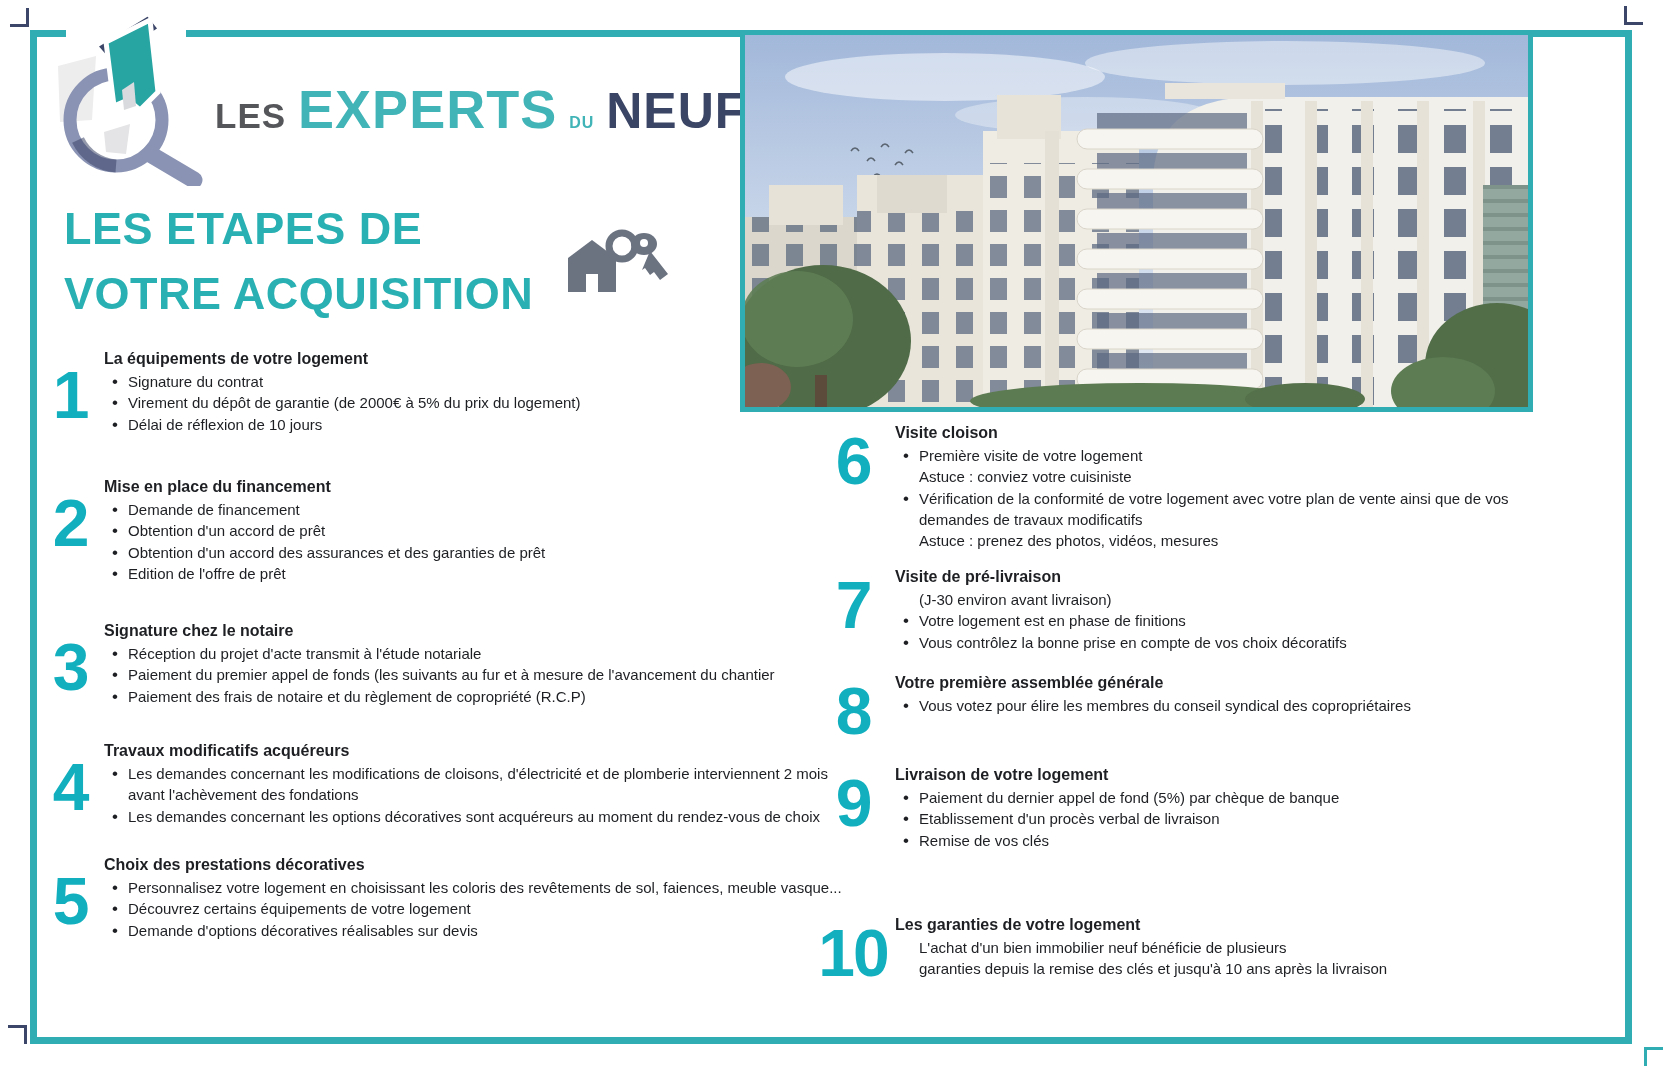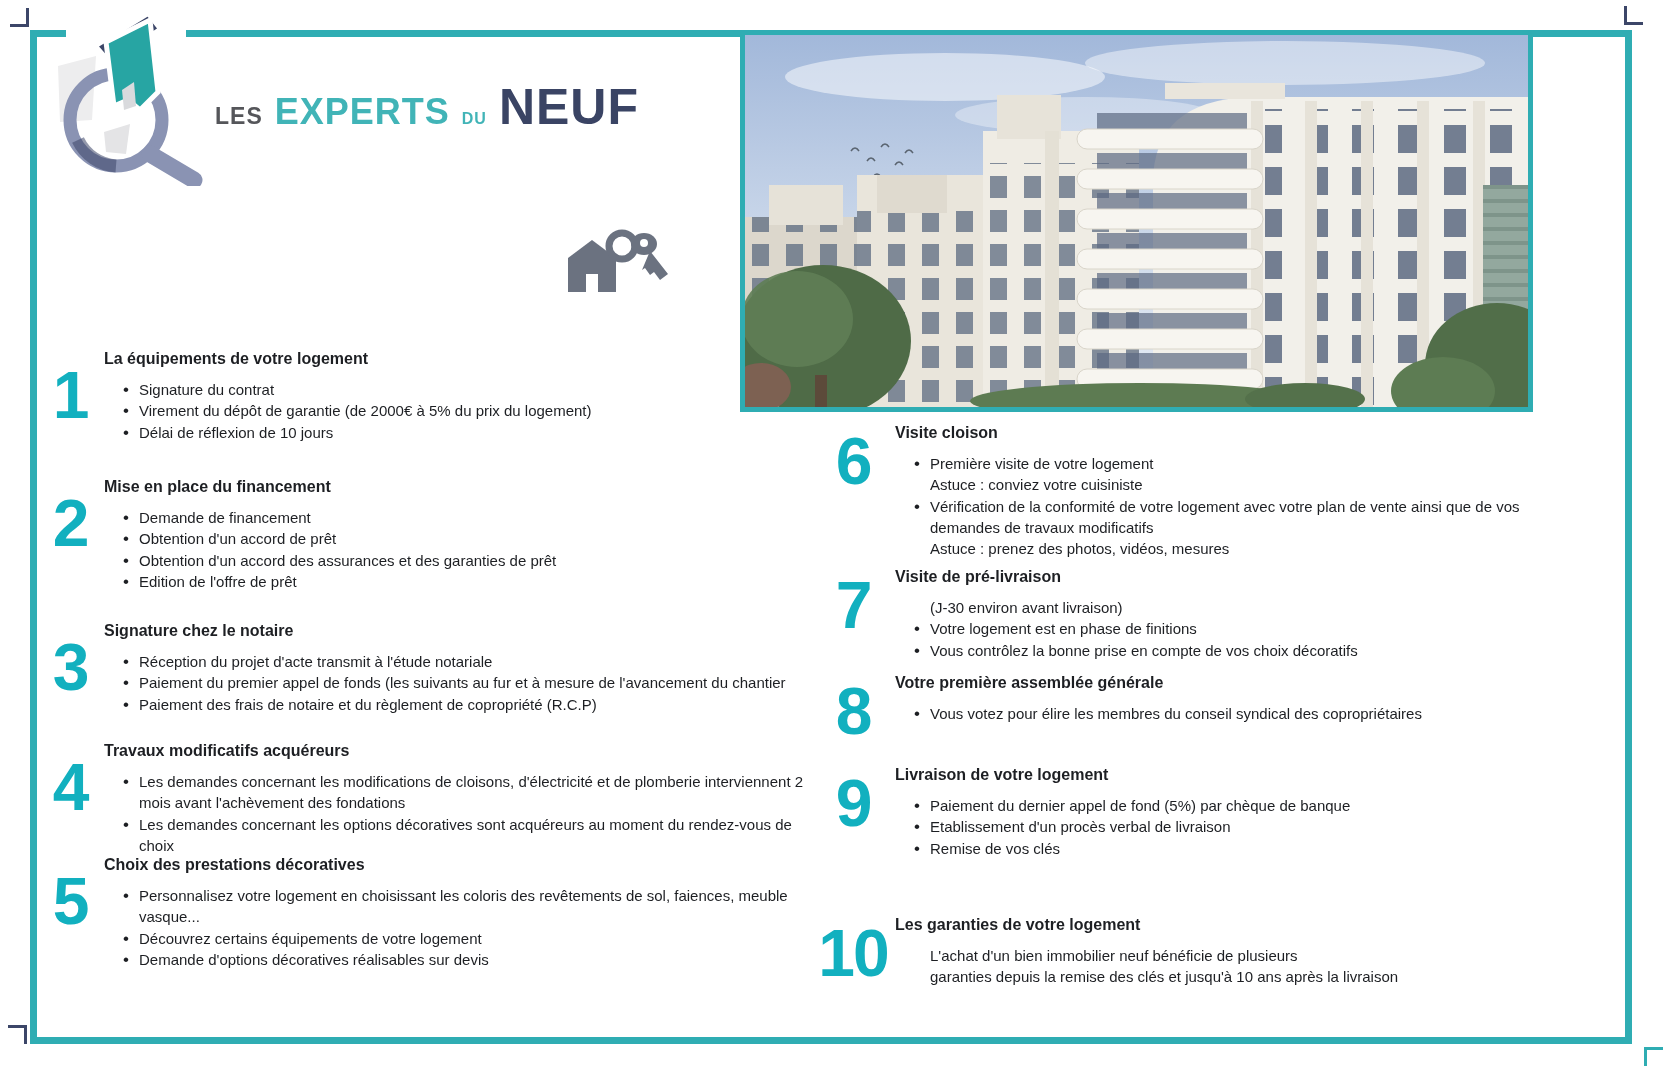--- a/index.html
+++ b/index.html
@@ -11,43 +11,43 @@
   
   .mark{position:absolute;width:16px;height:16px;}
   .mark.tl{left:10px;top:8px;border-right:3px solid #3c4668;border-bottom:3px solid #3c4668;}
   .mark.tr{right:26px;top:6px;border-left:3px solid #3c4668;border-bottom:3px solid #3c4668;}
   .mark.bl{left:8px;bottom:36px;border-top:3px solid #3c4668;border-right:3px solid #3c4668;}
   .mark.br{right:6px;bottom:14px;border-top:3px solid #2fadb3;border-left:3px solid #2fadb3;}
   
   .logo-patch{position:absolute;left:66px;top:27px;width:120px;height:14px;background:#fff;}
   .logo-icon{position:absolute;left:52px;top:4px;width:165px;height:182px;}
   .logo-text{position:absolute;left:215px;top:78px;display:flex;align-items:baseline;gap:12px;white-space:nowrap;}
-  .logo-les{font-size:23px;font-weight:600;color:#55565a;letter-spacing:1px;}
-  .logo-experts{font-size:36px;font-weight:700;color:#41b4b7;letter-spacing:1px;text-align:right;}
+  .logo-les{font-size:35px;font-weight:600;color:#55565a;letter-spacing:1px;}
+  .logo-experts{font-size:54px;font-weight:700;color:#41b4b7;letter-spacing:1px;text-align:right;}
   .logo-du{font-size:16px;font-weight:700;color:#41b4b7;letter-spacing:1px;}
   .logo-neuf{font-size:50px;font-weight:700;color:#3a4464;letter-spacing:1px;}
   
   .title{position:absolute;left:64px;top:196px;font-size:45px;line-height:1.45;
          font-weight:700;color:#29b0b2;letter-spacing:.5px;}
   .key-icon{position:absolute;left:560px;top:218px;width:112px;height:84px;}
   
   .photo{position:absolute;left:740px;top:30px;width:793px;height:382px;
          border:5px solid #2fadb3;box-sizing:border-box;background:#cfdcec;}
   .photo svg{display:block;width:783px;height:372px;}
   
   .step{position:absolute;display:flex;align-items:flex-start;}
   .step .num{font-weight:700;color:#12b0bf;font-size:66px;line-height:1;
              margin-top:12px;text-align:center;letter-spacing:-2px;}
   .left-col-step{left:40px;width:802px;}
   .left-col-step .num{width:60px;flex:0 0 60px;}
   .right-col-step{left:815px;width:732px;}
   .right-col-step .num{width:76px;flex:0 0 76px;margin-top:4px;}
   .step .body{flex:1;min-width:0;padding-left:4px;}
   .step .heading{font-size:16px;font-weight:700;margin:0 0 3px 0;}
-  .step ul{list-style:none;margin:11px;padding:0;}
+  .step ul{list-style:none;margin:0;padding:0;}
   .step li{font-size:15px;line-height:1.42;position:relative;padding-left:24px;}
   .step li.bullet::before{content:"\2022";position:absolute;left:8px;top:-1px;font-size:17px;}
   .step-1{top:350px}.step-2{top:478px}.step-3{top:622px}.step-4{top:742px}.step-5{top:856px}
   .step-6{top:424px}.step-7{top:568px}.step-8{top:674px}.step-9{top:766px}.step-10{top:916px}
 </style>
 </head>
 <body>
 
 <div class="page">
 
@@ -68,20 +68,24 @@
     <path d="M54,38 L98,16 L106,88 L88,106 L76,96 L62,102 Z" fill="#27a5a3" stroke="#ffffff" stroke-width="5"></path>
     <polygon points="70,86 82,78 84,102 72,106" fill="#d9dadd"></polygon>
   </svg>
   <div class="logo-text">
     <span class="logo-les">LES</span>
     <span class="logo-experts">EXPERTS</span>
     <span class="logo-du">DU</span>
     <span class="logo-neuf">NEUF</span>
   </div>
 
+  <div class="title">
+    <div>LES ETAPES DE</div>
+    <div>VOTRE ACQUISITION</div>
+  </div>
 
   <svg class="key-icon" viewBox="0 0 112 84">
     <g fill="#6b7280">
       <path d="M8,40 L32,22 L56,40 L56,74 L8,74 Z"></path>
       <rect x="26" y="56" width="12" height="18" fill="#ffffff"></rect>
       <circle cx="62" cy="28" r="13" fill="none" stroke="#6b7280" stroke-width="7"></circle>
       <ellipse cx="84" cy="26" rx="13" ry="11"></ellipse>
       <circle cx="84" cy="25" r="4" fill="#ffffff"></circle>
       <path d="M90,33 L108,56 L100,62 L94,54 L90,57 L85,50 L82,52 Z"></path>
     </g>

